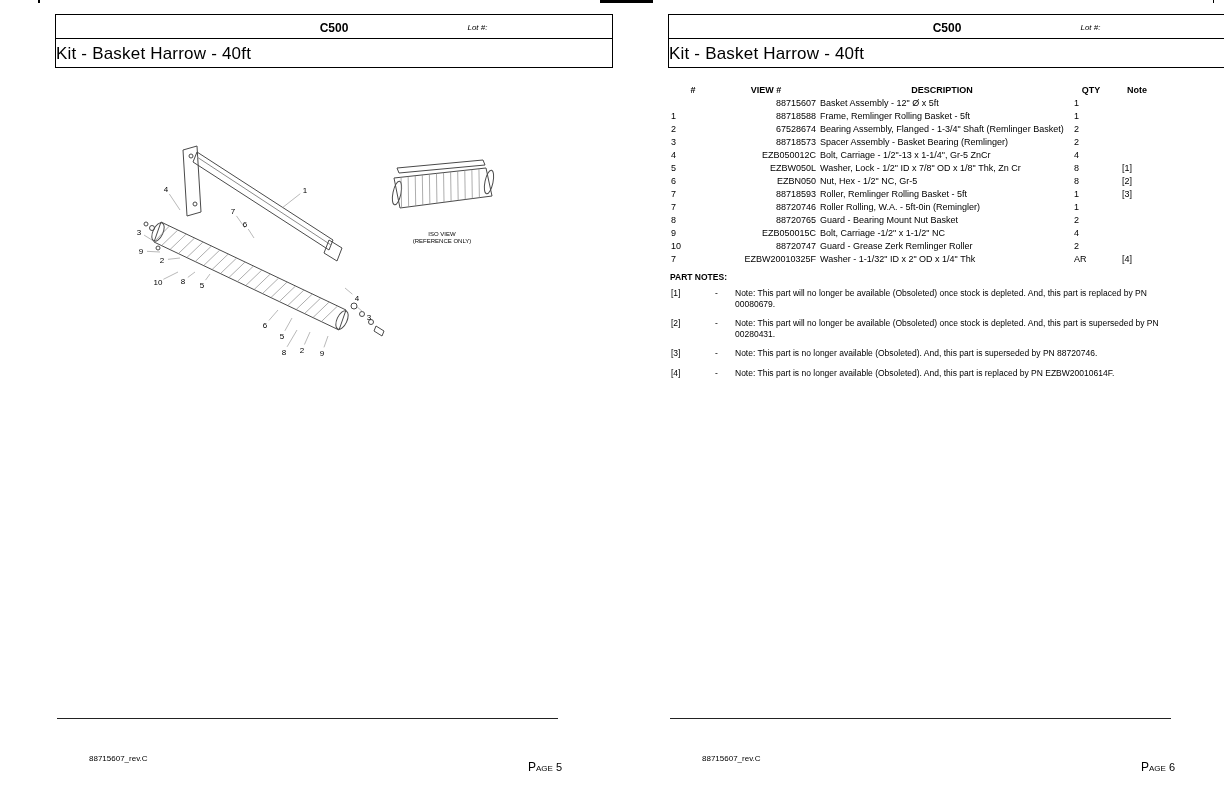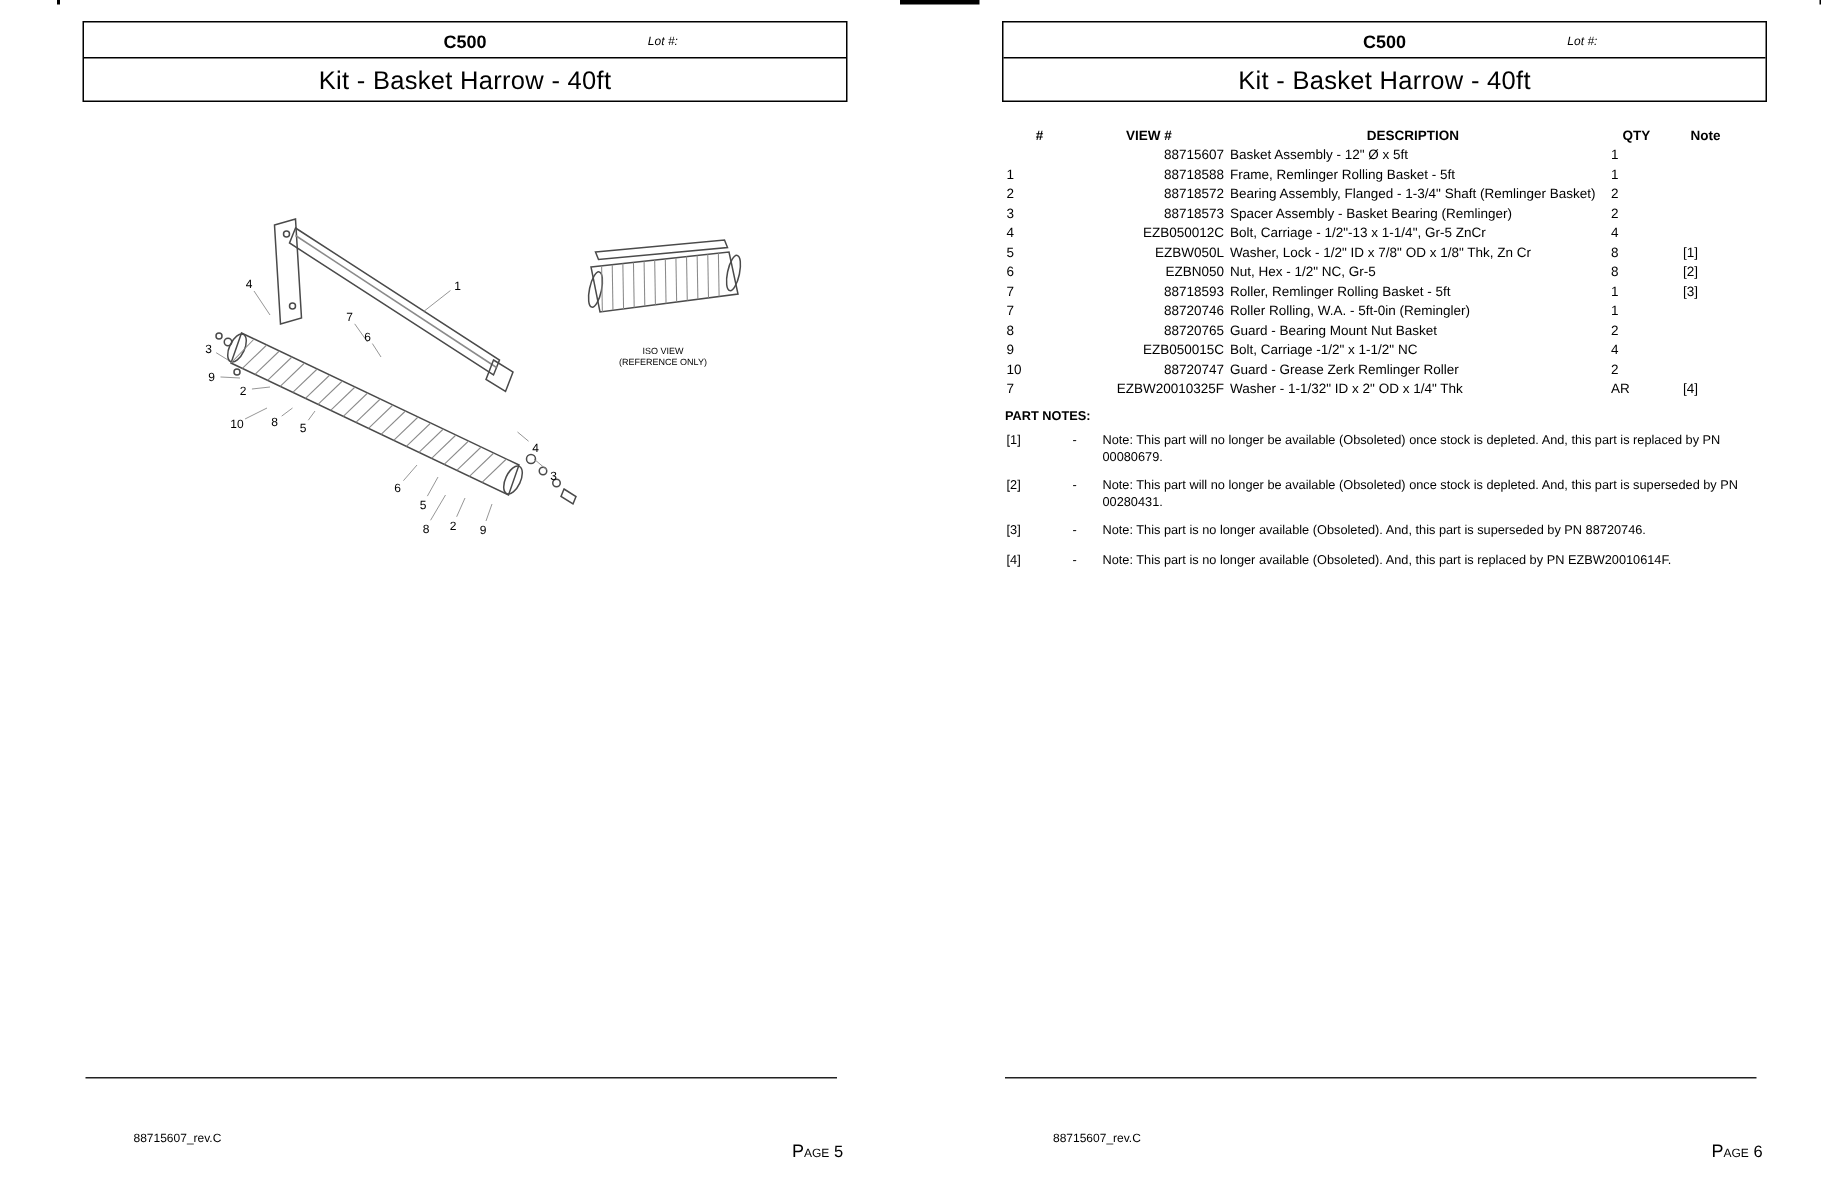--- a/index.html
+++ b/index.html
@@ -3,25 +3,25 @@
 <meta charset="utf-8">
 <style>
   html,body{margin:0;padding:0;width:1224px;height:792px;background:#ffffff;
     font-family:"Liberation Sans",sans-serif;color:#000;overflow:hidden;}
   .topbar{position:absolute;left:38px;top:0;width:1176px;height:3px;background:#000;}
   .page{position:absolute;top:0;width:560px;height:792px;background:#fff;}
   .page-left{left:40px;}
   .page-right{left:653px;}
 
   
-  .hdr{position:absolute;left:15px;top:14px;width:510px;height:54px;border:1px solid #000;box-sizing:border-box;padding-left:40px;}
+  .hdr{position:absolute;left:15px;top:14px;width:558px;height:54px;border:1px solid #000;box-sizing:border-box;padding-left:40px;}
   .model{position:absolute;top:6px;left:0;right:0;text-align:center;font-weight:bold;font-size:12px;}
   .lot{position:absolute;top:8px;left:74%;font-size:8px;font-style:italic;}
   .hdr-divider{position:absolute;top:23px;left:0;width:100%;border-top:1px solid #000;}
-  .title{position:absolute;bottom:3px;left:0;right:0;text-align:center;font-size:17px;letter-spacing:.2px;margin-top:36px;}
+  .title{position:absolute;bottom:3px;left:0;right:0;font-size:17px;letter-spacing:.2px;margin-top:36px;}
 
   
   .tbl{position:absolute;left:17px;top:83px;width:490px;font-size:9px;}
   .trow{display:grid;grid-template-columns:46px 100px 252px 46px 46px;height:13px;align-items:center;}
   .trow.head{font-weight:bold;}
   .trow.head .c{text-align:center;}
   .c{white-space:nowrap;overflow:visible;}
   .c-num{padding-left:1px;}
   .c-part{padding-left:2px;text-align:right;}
   .c-desc{padding-left:4px;}
@@ -197,21 +197,21 @@
         </div>
         <div class="trow">
           <div class="c c-num">1</div>
           <div class="c c-part">88718588</div>
           <div class="c c-desc">Frame, Remlinger Rolling Basket - 5ft</div>
           <div class="c c-qty">1</div>
           <div class="c c-note"></div>
         </div>
         <div class="trow">
           <div class="c c-num">2</div>
-          <div class="c c-part">88718572</div>
+          <div class="c c-part">67528674</div>
           <div class="c c-desc">Bearing Assembly, Flanged - 1-3/4" Shaft (Remlinger Basket)</div>
           <div class="c c-qty">2</div>
           <div class="c c-note"></div>
         </div>
         <div class="trow">
           <div class="c c-num">3</div>
           <div class="c c-part">88718573</div>
           <div class="c c-desc">Spacer Assembly - Basket Bearing (Remlinger)</div>
           <div class="c c-qty">2</div>
           <div class="c c-note"></div>

